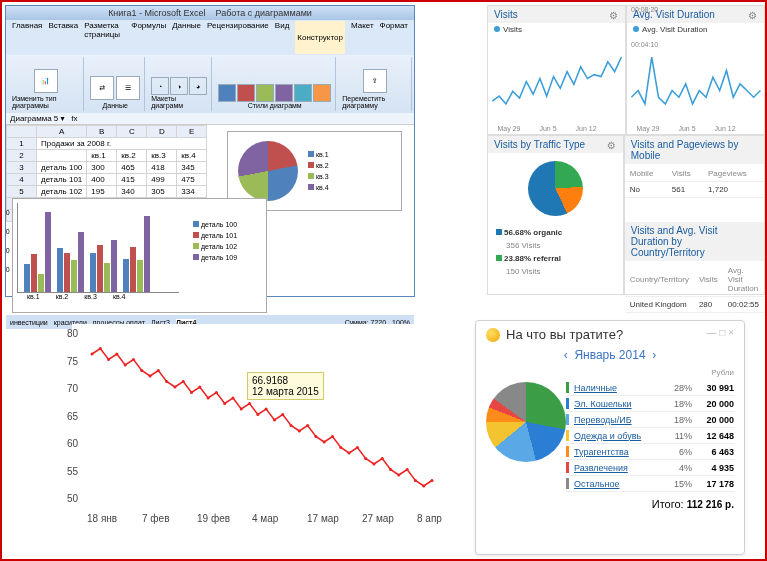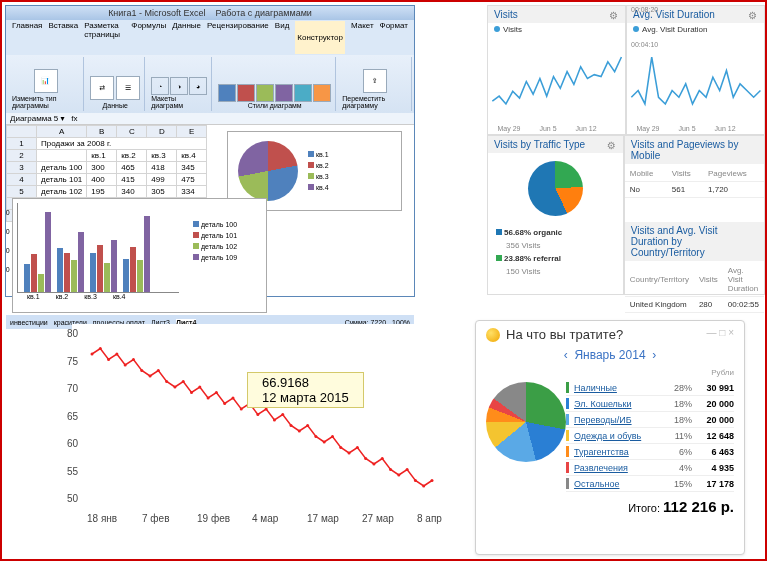--- a/index.html
+++ b/index.html
@@ -45,39 +45,39 @@
 .traffic-pie { width: 55px; height: 55px; border-radius: 50%; margin: 8px auto; background: conic-gradient(#32a852 0 24%, #ff7f0e 24% 43%, #1f77b4 43% 100%); }
 .traffic-leg { font-size: 8px; padding: 2px 8px; line-height: 13px; }
 .mobile-table { width: 100%; font-size: 8px; border-collapse: collapse; margin-top: 2px; }
 .mobile-table th, .mobile-table td { text-align: left; padding: 3px 5px; border-bottom: 1px solid #eee; }
 .mobile-table th { color: #888; font-weight: normal; }
 
 
 .redline { left: 70px; top: 322px; width: 375px; height: 200px; }
 .redline-yt { position: absolute; left: -5px; font-size: 10px; color: #444; }
 .redline-xt { position: absolute; bottom: 0; font-size: 10px; color: #444; }
-.tooltip { position: absolute; left: 175px; top: 48px; background: #fffcdd; border: 1px solid #d4c96a; padding: 2px 14px; font-size: 13px; }
+.tooltip { position: absolute; left: 175px; top: 48px; background: #fffcdd; border: 1px solid #d4c96a; padding: 2px 4px; font-size: 10px; }
 
 
 .expense { right: 20px; top: 318px; width: 270px; height: 235px; border: 1px solid #d0d0d0; border-radius: 4px; padding: 6px 10px; font-size: 10px; box-shadow: 0 1px 3px rgba(0,0,0,0.1); }
 .exp-title { font-size: 13px; color: #333; display: flex; align-items: center; gap: 6px; }
 .coin { width: 14px; height: 14px; border-radius: 50%; background: radial-gradient(circle at 35% 35%, #ffe066, #f0a500); }
 .win-controls { float: right; color: #bbb; font-size: 10px; }
 .exp-month { text-align: center; color: #3b73c4; font-size: 12px; margin: 6px 0; }
 .exp-body { display: flex; gap: 0; }
 .exp-pie { width: 80px; height: 80px; border-radius: 50%; margin-top: 14px; background: conic-gradient(#3b9e46 0 28%, #2a7fd4 28% 46%, #5aa9e6 46% 64%, #f4c430 64% 75%, #ff8c1a 75% 81%, #e84545 81% 85%, #888 85% 100%); }
 .exp-list { flex: 1; font-size: 9px; }
 .exp-head { text-align: right; color: #999; font-size: 8px; margin-bottom: 3px; }
 .exp-row { display: flex; align-items: center; border-bottom: 1px solid #eee; padding: 2px 0; }
 .exp-bar { width: 3px; height: 11px; margin-right: 5px; }
 .exp-name { color: #1a5ca0; text-decoration: underline; flex: 1; }
 .exp-pct { width: 28px; text-align: right; color: #666; }
 .exp-val { width: 42px; text-align: right; font-weight: bold; }
 .exp-total { text-align: right; margin-top: 6px; font-size: 11px; }
-.exp-total b { font-size: 15px; }
+.exp-total b { font-size: 10px; }
 </style>
 </head>
 <body>
 
 <div class="panel excel">
   <div class="excel-title"><span>Книга1 - Microsoft Excel</span> &nbsp;&nbsp; <span>Работа с диаграммами</span></div>
   <div style="background:#dbe8f7;display:flex;gap:6px;padding:1px 6px;font-size:8px;">
     <span>Главная</span>
     <span>Вставка</span>
     <span>Разметка страницы</span>

